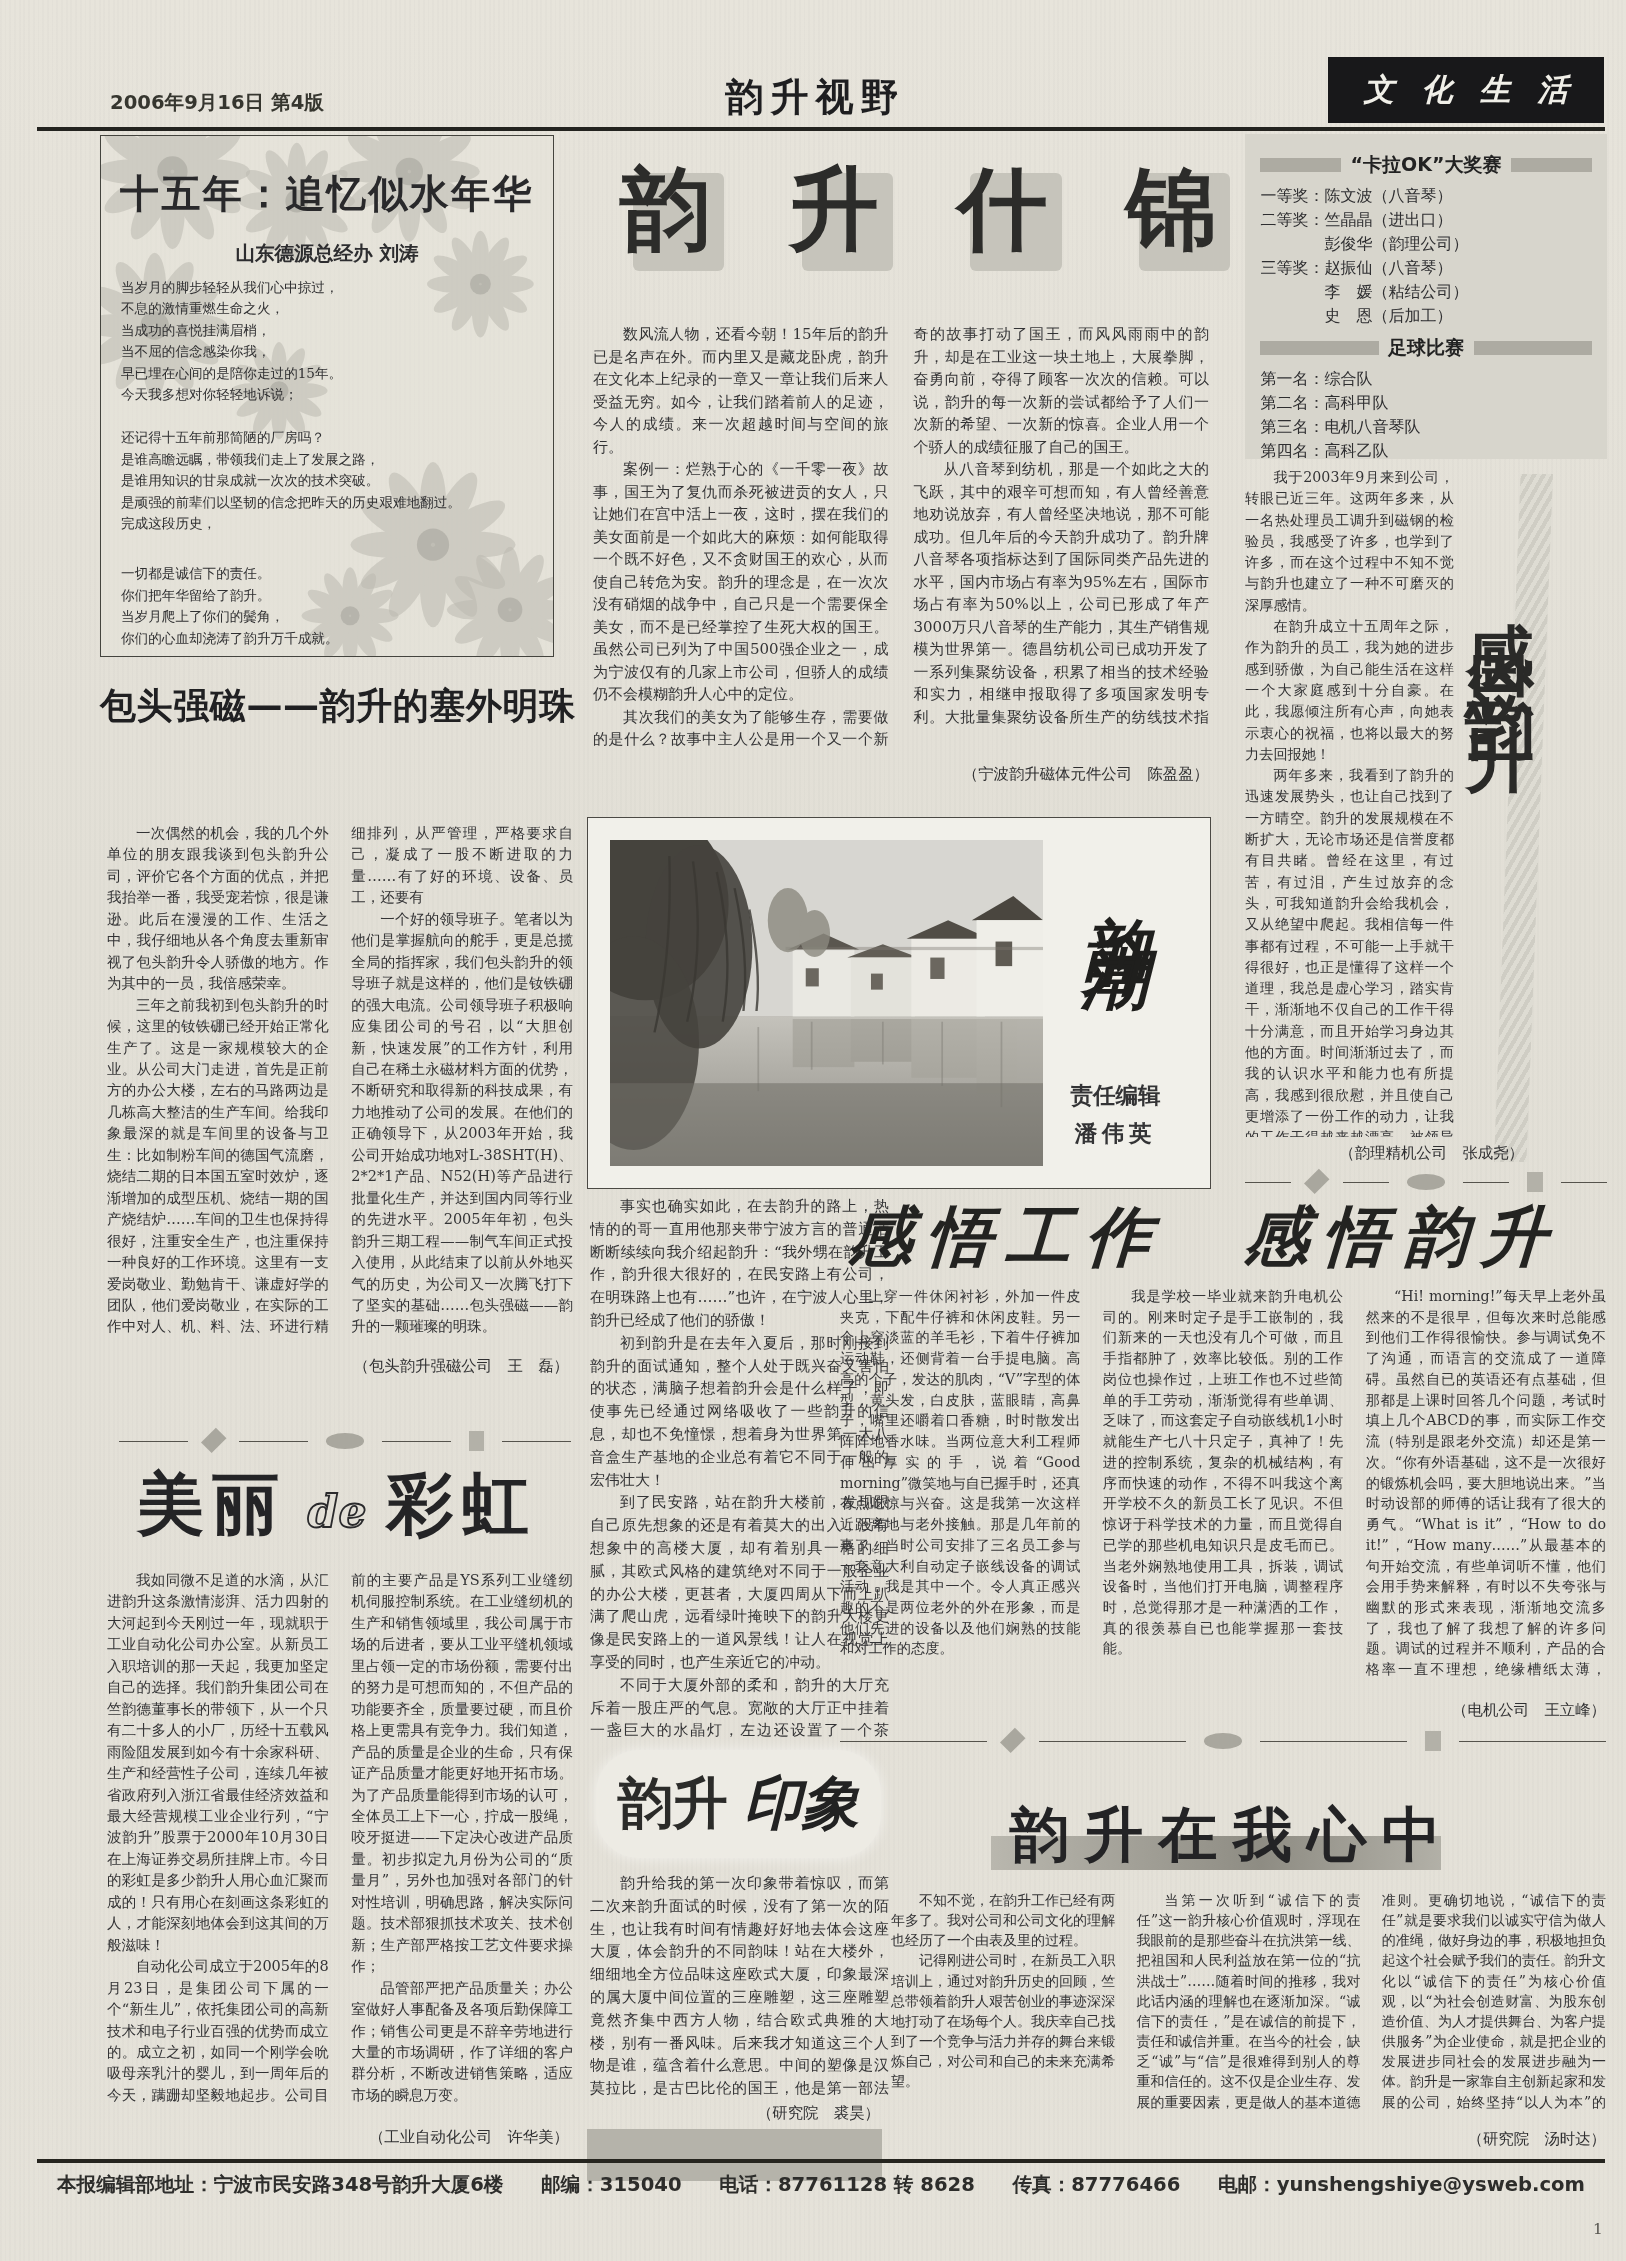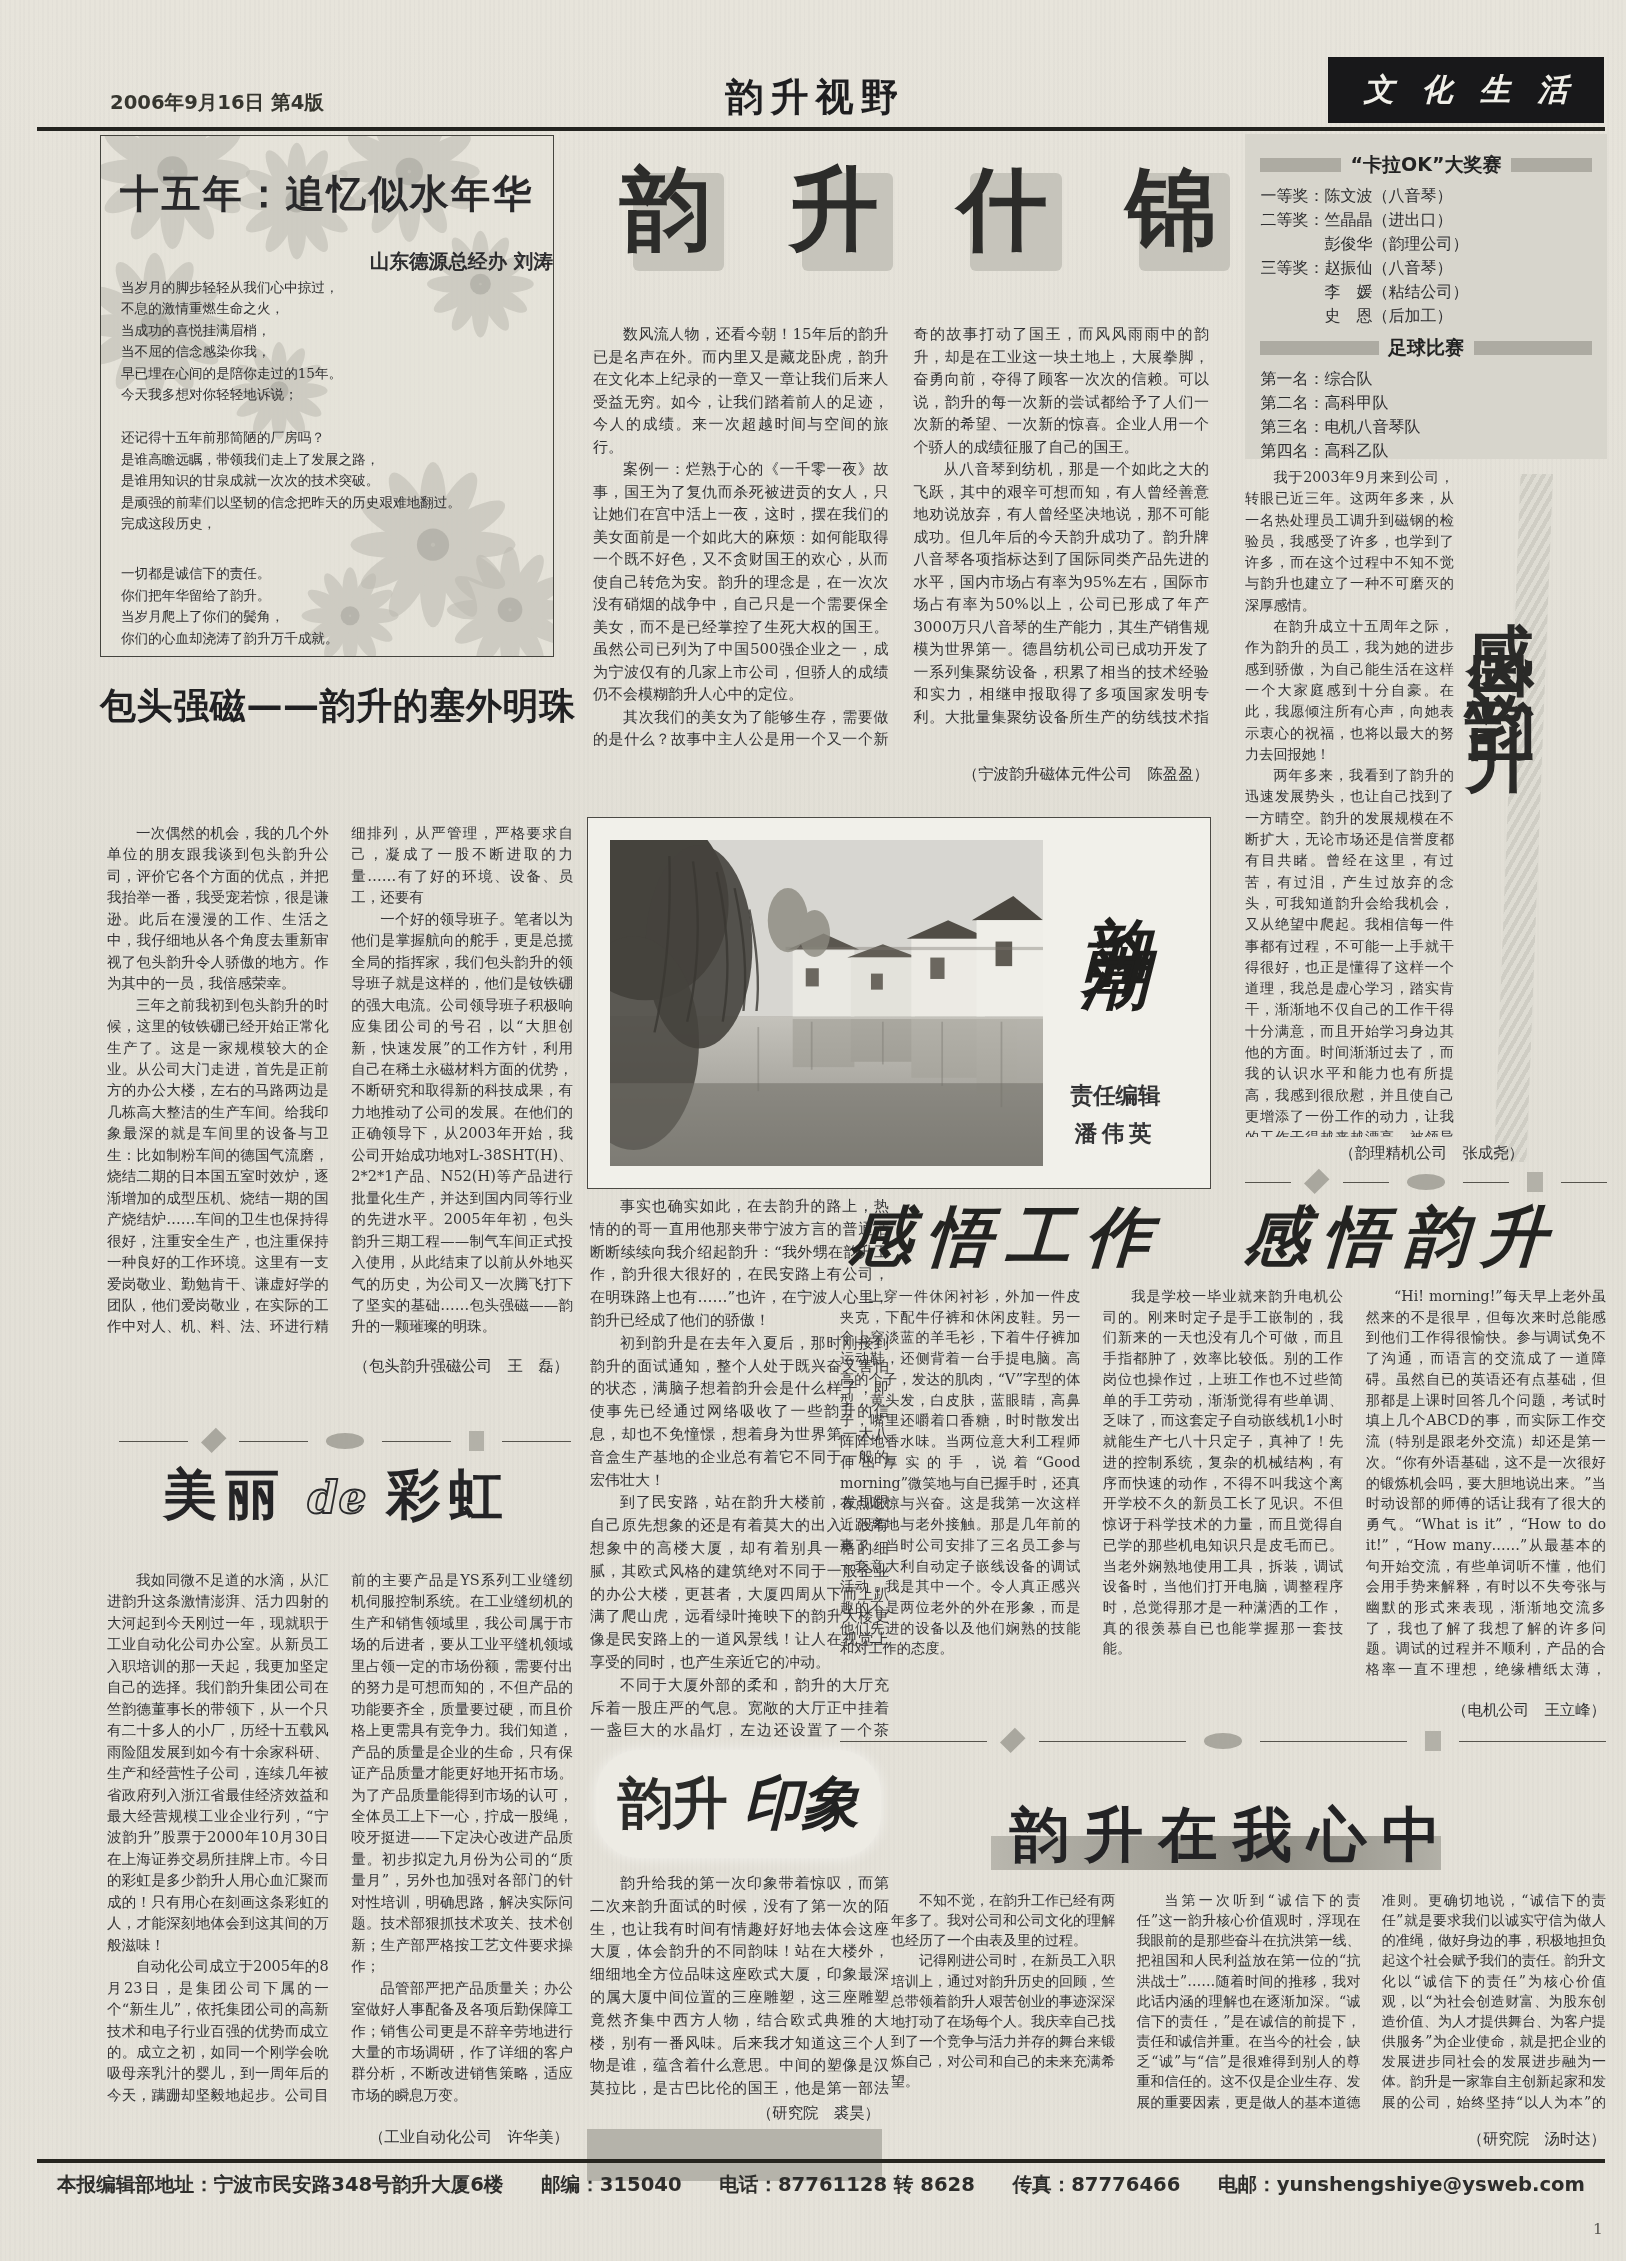--- a/index.html
+++ b/index.html
@@ -20,21 +20,21 @@
   
   .orn{display:flex;align-items:center;height:14.2px;}
   .orn .ln{flex:1;height:0;border-top:1.2px solid #55534c;}
   .orn .d{width:15.4px;height:15.4px;background:#a9a79e;transform:rotate(45deg) scaleY(1.4);margin:0 18px;}
   .orn .o{width:38px;height:15.4px;background:#a9a79e;border-radius:50%;margin:0 18px;}
   .orn .s{width:15.4px;height:20px;background:#b3b1a8;margin:0 18px;}
   
   .poem-box{left:100px;top:135px;width:452px;height:520px;border:1.2px solid #44443e;background:rgba(230,227,218,.5);overflow:hidden;}
   .daisies{left:0;top:0;width:100%;height:100%;pointer-events:none;}
   .poem-title{left:0;top:31px;width:100%;text-align:center;font-size:39px;font-weight:900;letter-spacing:2.4px;color:#29292b;font-family:"DejaVu Sans","Liberation Sans",sans-serif;}
-  .poem-byline{left:0;top:112px;width:100%;text-align:right;font-size:19.6px;font-weight:700;color:#2d2d2f;}
+  .poem-byline{left:0;top:104px;width:100%;text-align:center;font-size:19.6px;font-weight:700;color:#2d2d2f;}
   .poem-cols{left:20px;top:141px;width:415px;height:370px;display:flex;gap:29px;overflow:hidden;flex-direction:column;}
   .poem-col{flex:1;font-size:13.6px;line-height:1.58;color:#2f2f31;}
   .poem-col p{margin:0;}
   .poem-col p:empty{height:21.3px;}
   
   .body-txt p{margin:0;text-indent:2em;text-align:justify;}
   .sig{font-size:15.4px;color:#2f2f31;}
   
   .shijin-title{left:602px;top:155px;width:596px;display:flex;justify-content:space-between;padding:0 18px;}
   .shijin-title .char{position:relative;z-index:0;font-size:90px;line-height:1.2;font-weight:900;color:#2c2c2a;font-family:"DejaVu Sans","Liberation Sans",sans-serif;}
@@ -60,21 +60,21 @@
   .photo-caption{position:absolute;left:50%;top:21.3px;transform:translateX(-50%);writing-mode:vertical-rl;font-size:66px;font-style:italic;font-weight:700;letter-spacing:15.4px;color:#1f1f1d;line-height:1;}
   .photo-ed-label{position:absolute;bottom:55px;width:100%;text-align:center;font-size:22.5px;font-weight:700;}
   .photo-ed-name{position:absolute;bottom:16.6px;width:100%;text-align:center;font-size:22.5px;font-weight:700;letter-spacing:4.7px;}
   
   .baotou-title{left:100px;top:682px;width:474px;text-align:center;font-size:36px;font-weight:900;letter-spacing:0.6px;color:#202022;font-family:"DejaVu Sans","Liberation Sans",sans-serif;white-space:nowrap;}
   .baotou-body{left:107px;top:823px;width:466px;height:522px;column-count:2;column-gap:22.5px;font-size:14.5px;line-height:1.48;overflow:hidden;}
   .baotou-sig{left:237px;top:1356px;width:332px;text-align:right;}
   .div-caihong{left:119px;top:1434px;width:452px;}
   
   .caihong-title{left:100px;top:1459px;width:474px;display:flex;justify-content:center;align-items:baseline;gap:20px;}
-  .caihong-title .big{font-size:54px;font-weight:900;color:#242426;font-family:"DejaVu Sans","Liberation Sans",sans-serif;letter-spacing:8.3px;}
+  .caihong-title .big{font-size:67px;font-weight:900;color:#242426;font-family:"DejaVu Sans","Liberation Sans",sans-serif;letter-spacing:8.3px;}
   .caihong-title .de{font-size:44px;font-style:italic;font-weight:900;color:transparent;-webkit-text-stroke:1.8px #2a2a2c;}
   .caihong-body{left:107px;top:1570px;width:466px;height:545px;column-count:2;column-gap:22.5px;font-size:14.5px;line-height:1.48;overflow:hidden;}
   .caihong-sig{left:237px;top:2127px;width:332px;text-align:right;}
   
   .yx-intro{left:590px;top:1195px;width:299px;height:544px;font-size:15px;line-height:1.52;overflow:hidden;}
   .yx-title-box{left:596px;top:1750px;width:285px;height:108px;background:#edebe4;border-radius:43px;display:flex;align-items:center;justify-content:center;gap:15.4px;box-shadow:0 0 14.2px rgba(255,255,255,.6);}
   .yx-title-box .a{font-size:55px;font-weight:800;color:#2b2b29;font-family:"DejaVu Sans","Liberation Sans",sans-serif;}
   .yx-title-box .b{font-size:58px;font-weight:700;font-style:italic;color:#222;}
   .yx-body2{left:590px;top:1872px;width:299px;height:228px;font-size:15px;line-height:1.52;overflow:hidden;}
   .yx-sig{left:590px;top:2103px;width:290px;text-align:right;}

